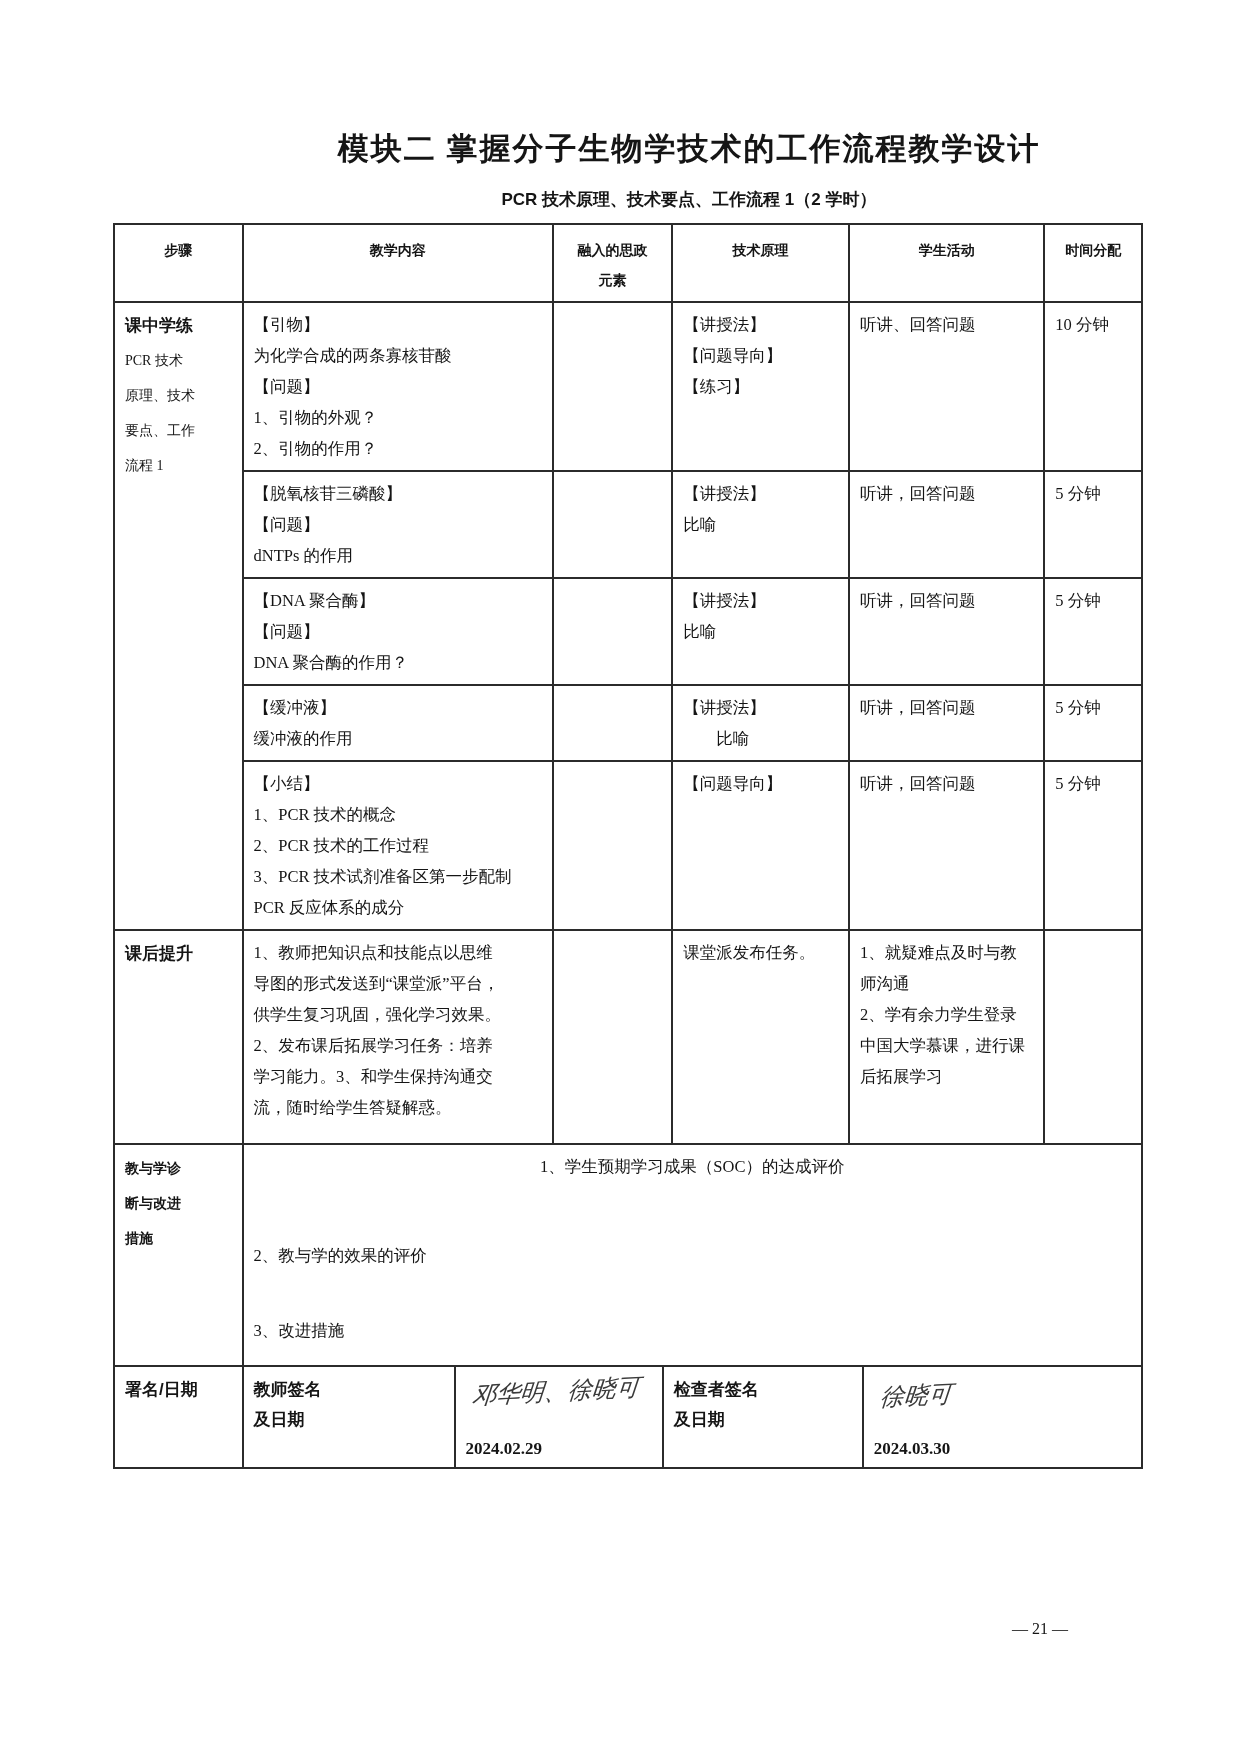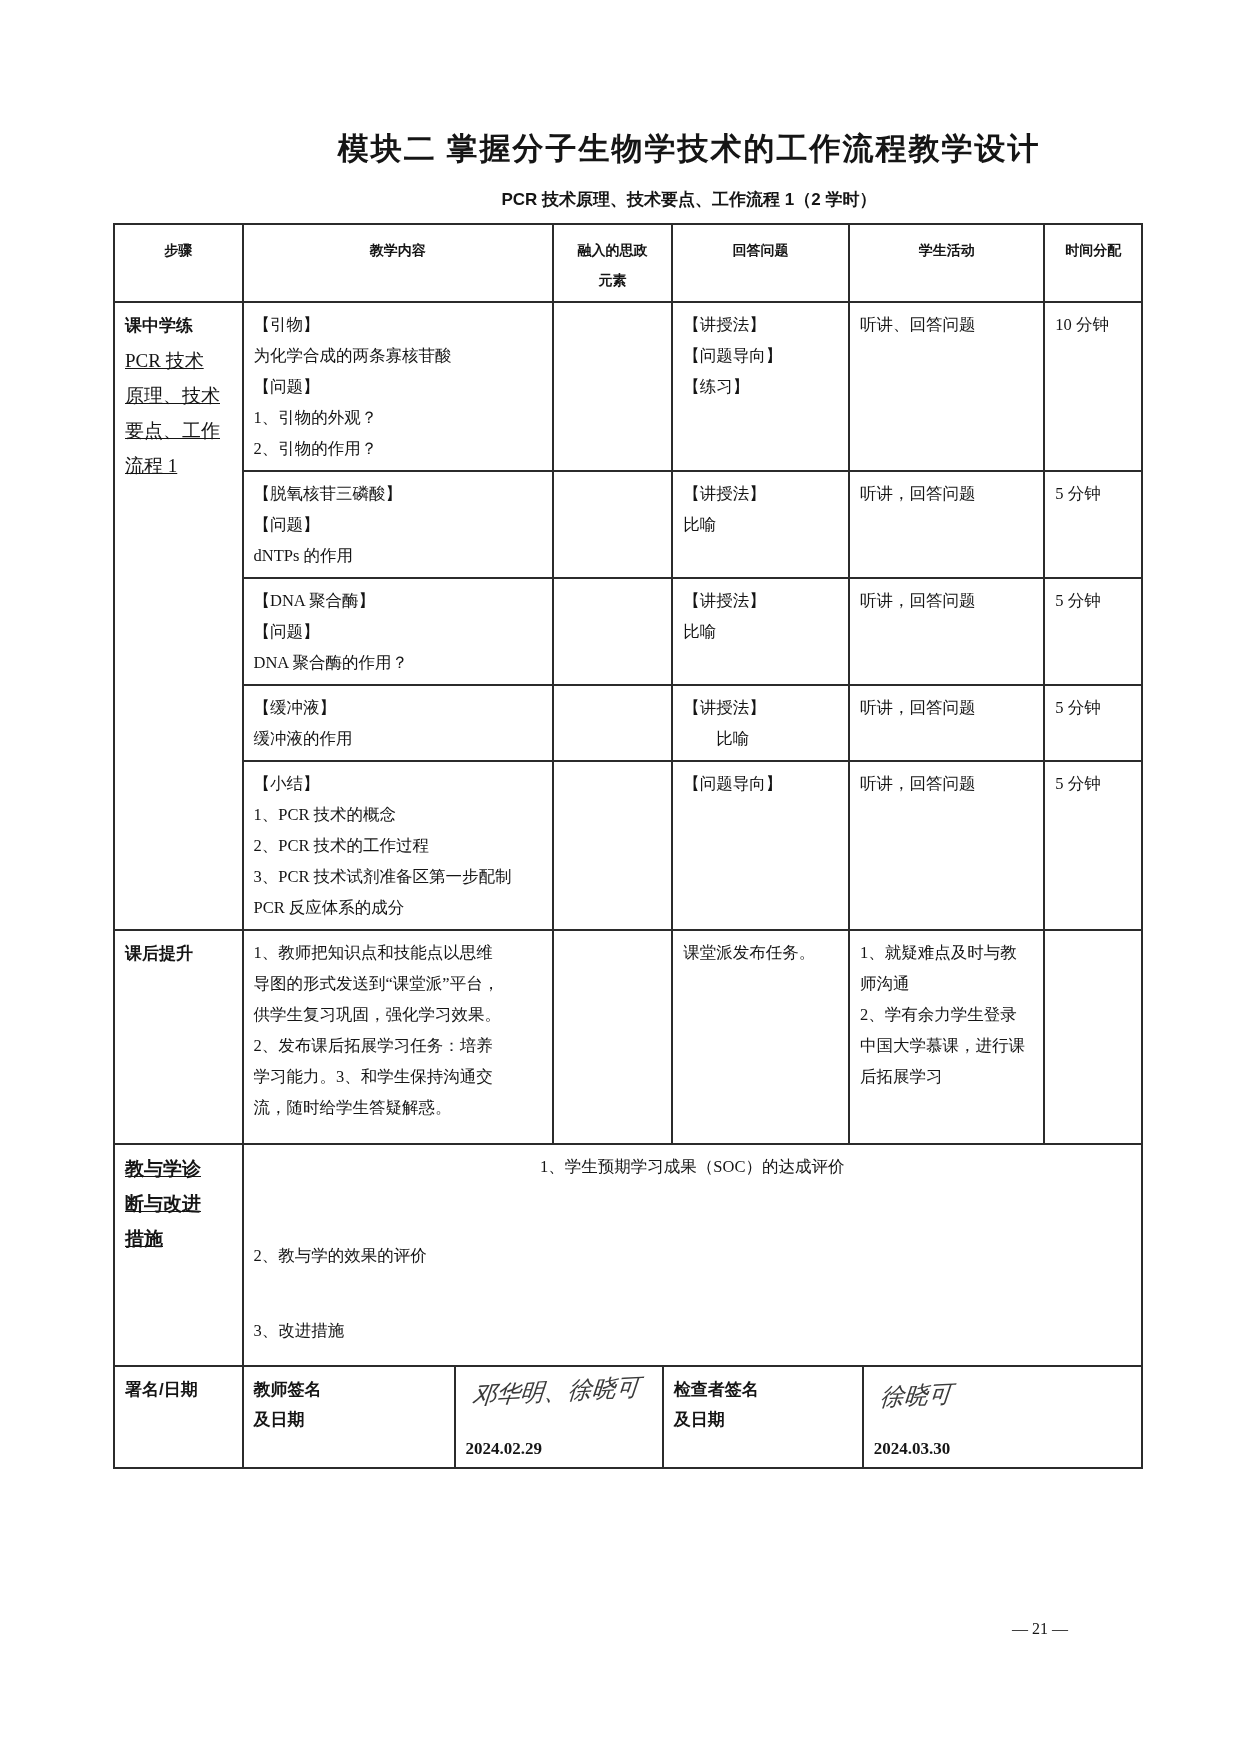--- a/index.html
+++ b/index.html
@@ -18,21 +18,21 @@
   table.design{width:1030px;margin-top:12px;border-collapse:collapse;table-layout:fixed;}
   table.design th, table.design td{border:2px solid #2b2b2b;vertical-align:top;
     padding:6px 10px;font-size:16.5px;}
   table.design th{font-family:"Liberation Sans",sans-serif;font-size:14px;
     text-align:center;padding-top:10px;height:58px;}
   .line{line-height:31px;white-space:pre-wrap;}
   th .line{line-height:30px;}
 
   .step-cell{font-family:"Liberation Sans",sans-serif;}
   .step-title{font-weight:bold;font-size:17px;line-height:34px;}
-  .step-cell .line{font-family:"Liberation Serif",serif;font-size:19px;line-height:35px;text-decoration:underline;}
+  .step-cell .line{font-family:"Liberation Serif",serif;font-size:14px;line-height:35px;}
 
   .r-primer td{height:150px;}
   .r-dntp td{height:86px;border-radius:13px;}
   .r-dna td{height:86px;}
   .r-buffer td{height:56px;}
   .r-summary td{height:148px;}
   .r-after td{height:200px;}
   .r-diag td{height:208px;}
 
   .time-cell{line-height:31px;}
@@ -82,21 +82,21 @@
               <div class="line">步骤</div>
             </th>
         <th>
               <div class="line">教学内容</div>
             </th>
         <th>
               <div class="line">融入的思政</div>
               <div class="line">元素</div>
             </th>
         <th>
-              <div class="line">回答问题</div>
+              <div class="line">技术原理</div>
             </th>
         <th>
               <div class="line">学生活动</div>
             </th>
         <th>
               <div class="line">时间分配</div>
             </th>
       </tr>
 
       <tr class="r-primer">

